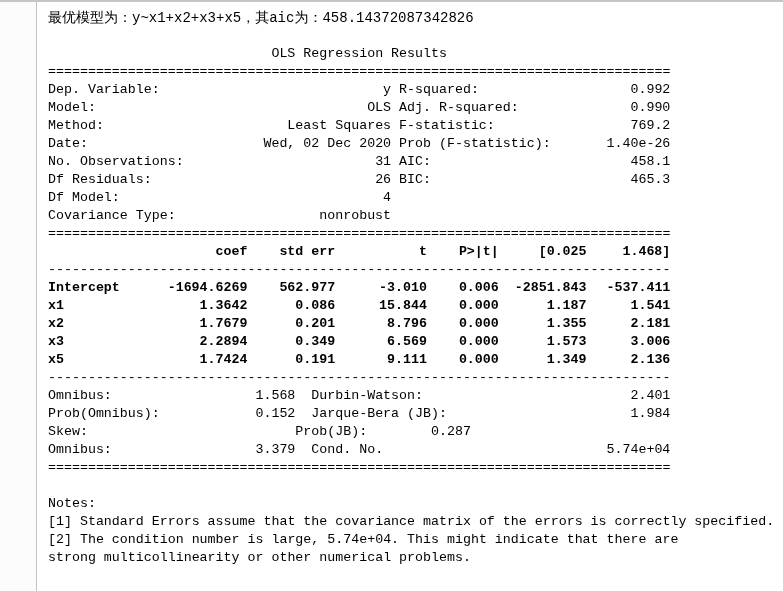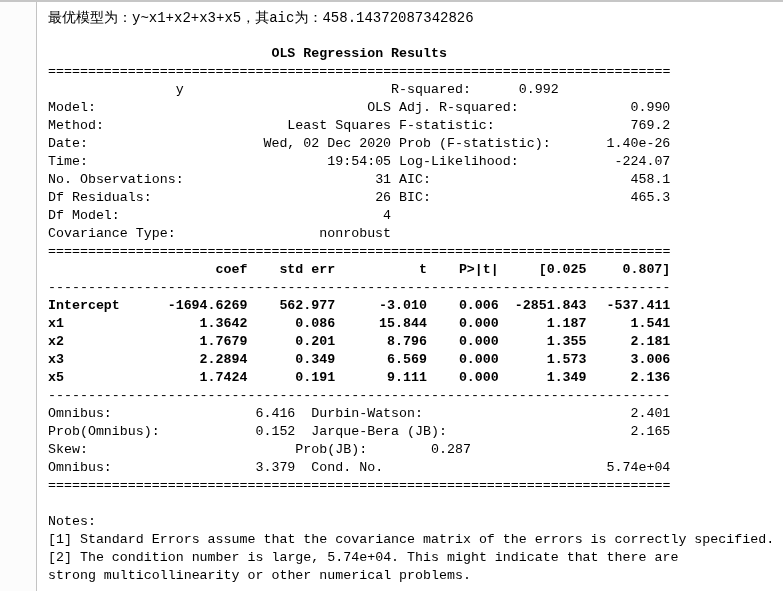--- a/index.html
+++ b/index.html
@@ -22,21 +22,21 @@
     position: absolute;
     left: 38px; top: 0; right: 0; bottom: 0;
     padding: 7px 0 16px 10px;
     font-size: 13.3px;
     line-height: 18px;
   }
   .line { white-space: pre; }
   .blank { height: 18px; }
   .header-line { font-size: 14px; }
   .report { width: 78ch; }
-  .title { text-align: center; width: 78ch; font-weight: bold; }
+  .title { text-align: center; width: 78ch; }
   .rule { width: 78ch; overflow: hidden; white-space: pre; }
   .sumrow {
     display: grid;
     grid-template-columns: 17ch 26ch 1ch 20ch 14ch;
     width: 78ch;
   }
   .coefrow {
     display: grid;
     grid-template-columns: 10ch 15ch 11ch 11.5ch 9ch 11ch 10.5ch;
     width: 78ch;
@@ -60,20 +60,21 @@
 <div class="output">
 
   <div class="line header-line">最优模型为：y~x1+x2+x3+x5，其aic为：458.14372087342826</div>
   <div class="blank"></div>
 
   <div class="report">
     <div class="line title">OLS Regression Results</div>
     <div class="line rule">==============================================================================</div>
 
     <div class="sumrow">
+      <div class="cell l">Dep. Variable:</div>
       <div class="cell r">y</div>
       <div class="cell"></div>
       <div class="cell l">R-squared:</div>
       <div class="cell r">0.992</div>
     </div>
     <div class="sumrow">
       <div class="cell l">Model:</div>
       <div class="cell r">OLS</div>
       <div class="cell"></div>
       <div class="cell l">Adj. R-squared:</div>
@@ -85,27 +86,20 @@
       <div class="cell"></div>
       <div class="cell l">F-statistic:</div>
       <div class="cell r">769.2</div>
     </div>
     <div class="sumrow">
       <div class="cell l">Date:</div>
       <div class="cell r">Wed, 02 Dec 2020</div>
       <div class="cell"></div>
       <div class="cell l">Prob (F-statistic):</div>
       <div class="cell r">1.40e-26</div>
-    </div>
-    <div class="sumrow">
-      <div class="cell l">Time:</div>
-      <div class="cell r">19:54:05</div>
-      <div class="cell"></div>
-      <div class="cell l">Log-Likelihood:</div>
-      <div class="cell r">-224.07</div>
     </div>
     <div class="sumrow">
       <div class="cell l">No. Observations:</div>
       <div class="cell r">31</div>
       <div class="cell"></div>
       <div class="cell l">AIC:</div>
       <div class="cell r">458.1</div>
     </div>
     <div class="sumrow">
       <div class="cell l">Df Residuals:</div>
@@ -131,21 +125,21 @@
 
     <div class="line rule">==============================================================================</div>
 
     <div class="coefrow">
       <div class="cell l"></div>
       <div class="cell r">coef</div>
       <div class="cell r">std err</div>
       <div class="cell r">t</div>
       <div class="cell r">P&gt;|t|</div>
       <div class="cell r">[0.025</div>
-      <div class="cell r">0.807]</div>
+      <div class="cell r">1.468]</div>
     </div>
     <div class="line rule">------------------------------------------------------------------------------</div>
 
     <div class="coefrow">
       <div class="cell l">Intercept</div>
       <div class="cell r">-1694.6269</div>
       <div class="cell r">562.977</div>
       <div class="cell r">-3.010</div>
       <div class="cell r">0.006</div>
       <div class="cell r">-2851.843</div>
@@ -185,31 +179,31 @@
       <div class="cell r">9.111</div>
       <div class="cell r">0.000</div>
       <div class="cell r">1.349</div>
       <div class="cell r">2.136</div>
     </div>
 
     <div class="line rule">------------------------------------------------------------------------------</div>
 
     <div class="diagrow">
       <div class="cell l">Omnibus:</div>
-      <div class="cell r">6.416</div>
+      <div class="cell r">1.568</div>
       <div class="cell"></div>
       <div class="cell l">Durbin-Watson:</div>
       <div class="cell r">2.401</div>
     </div>
     <div class="diagrow">
       <div class="cell l">Prob(Omnibus):</div>
       <div class="cell r">0.152</div>
       <div class="cell"></div>
       <div class="cell l">Jarque-Bera (JB):</div>
-      <div class="cell r">2.165</div>
+      <div class="cell r">1.984</div>
     </div>
     <div class="diagrow">
       <div class="cell l">Skew:</div>
       <div class="cell"></div>
       <div class="cell l">Prob(JB):</div>
       <div class="cell r">0.287</div>
     </div>
     <div class="diagrow">
       <div class="cell l">Omnibus:</div>
       <div class="cell r">3.379</div>

